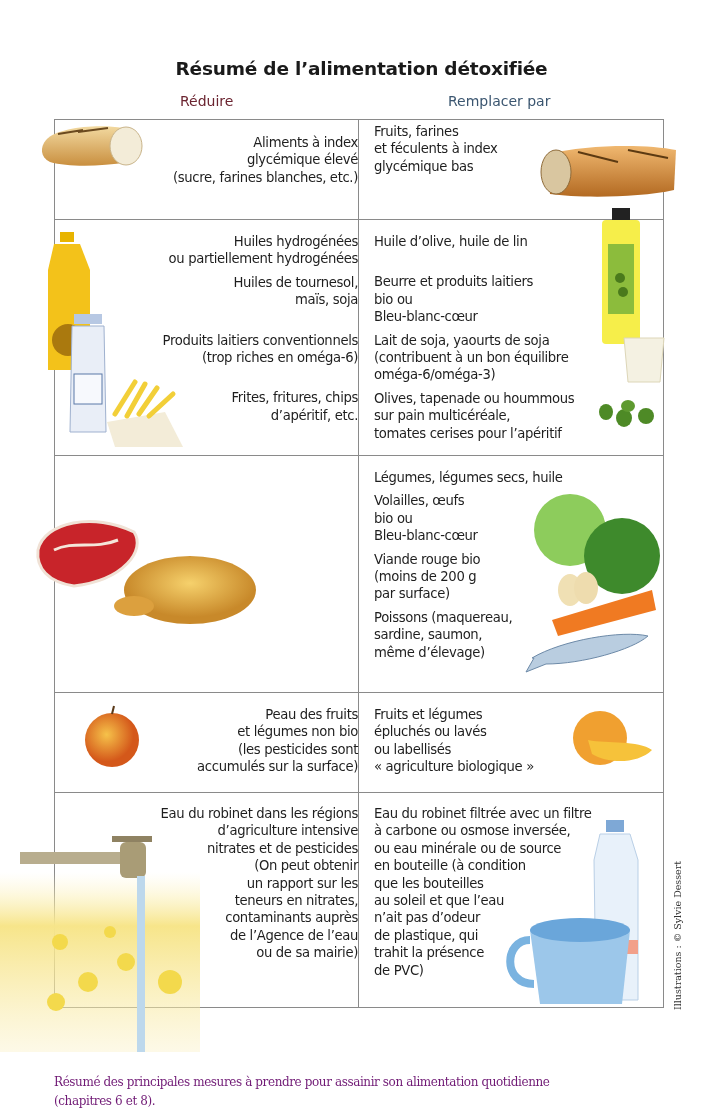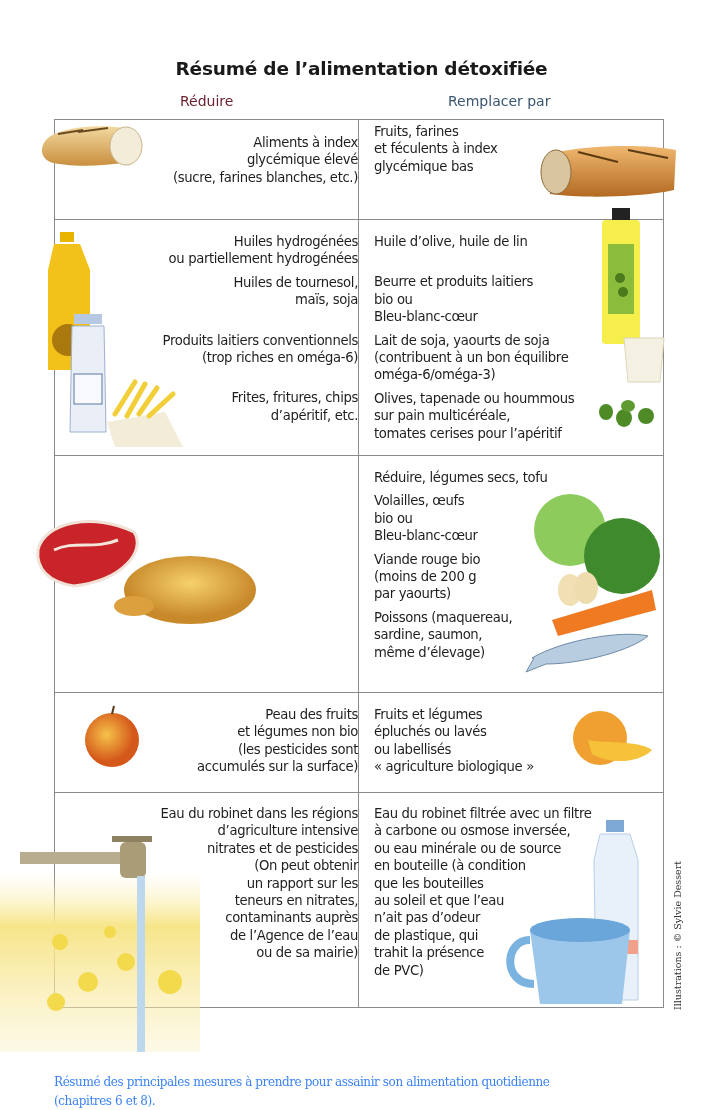--- a/index.html
+++ b/index.html
@@ -25,21 +25,21 @@
     .cell { position: absolute; font-size: 13.2px; line-height: 17.4px; letter-spacing: -0.35px; }
     .cell.l { right: 306px; text-align: right; }
     .cell.r { left: 320px; text-align: left; }
     .cell p { margin: 0; white-space: pre; }
     .cell .gap { height: 6px; }
 
     .ill { position: absolute; }
 
     .caption {
       position: absolute; left: 54px; top: 1073px; font-family: "DejaVu Serif", serif;
-      font-size: 12px; line-height: 19px; color: #3b82f6; letter-spacing: -0.4px;
+      font-size: 12px; line-height: 19px; color: #701a75; letter-spacing: -0.4px;
     }
     .credit {
       position: absolute; left: 672px; top: 1010px; transform-origin: left top; transform: rotate(-90deg);
       font-family: "DejaVu Serif", serif; font-size: 9.5px; color: #333; white-space: nowrap;
     }
   </style>
 </head>
 <body>
 
 <div class="title">Résumé de l’alimentation détoxifiée</div>
@@ -92,29 +92,29 @@
     <p>Lait de soja, yaourts de soja</p>
     <p>(contribuent à un bon équilibre</p>
     <p>oméga-6/oméga-3)</p>
     <div class="gap"></div>
     <p>Olives, tapenade ou hoummous</p>
     <p>sur pain multicéréale,</p>
     <p>tomates cerises pour l’apéritif</p>
   </div>
 
   <div class="cell r" style="top:350px">
-    <p>Réduire, légumes secs, tofu</p>
+    <p>Légumes, légumes secs, huile</p>
     <div class="gap"></div>
     <p>Volailles, œufs</p>
     <p>bio ou</p>
     <p>Bleu-blanc-cœur</p>
     <div class="gap"></div>
     <p>Viande rouge bio</p>
     <p>(moins de 200 g</p>
-    <p>par yaourts)</p>
+    <p>par surface)</p>
     <div class="gap"></div>
     <p>Poissons (maquereau,</p>
     <p>sardine, saumon,</p>
     <p>même d’élevage)</p>
   </div>
 
   <div class="cell l" style="top:587px">
     <p>Peau des fruits</p>
     <p>et légumes non bio</p>
     <p>(les pesticides sont</p>

